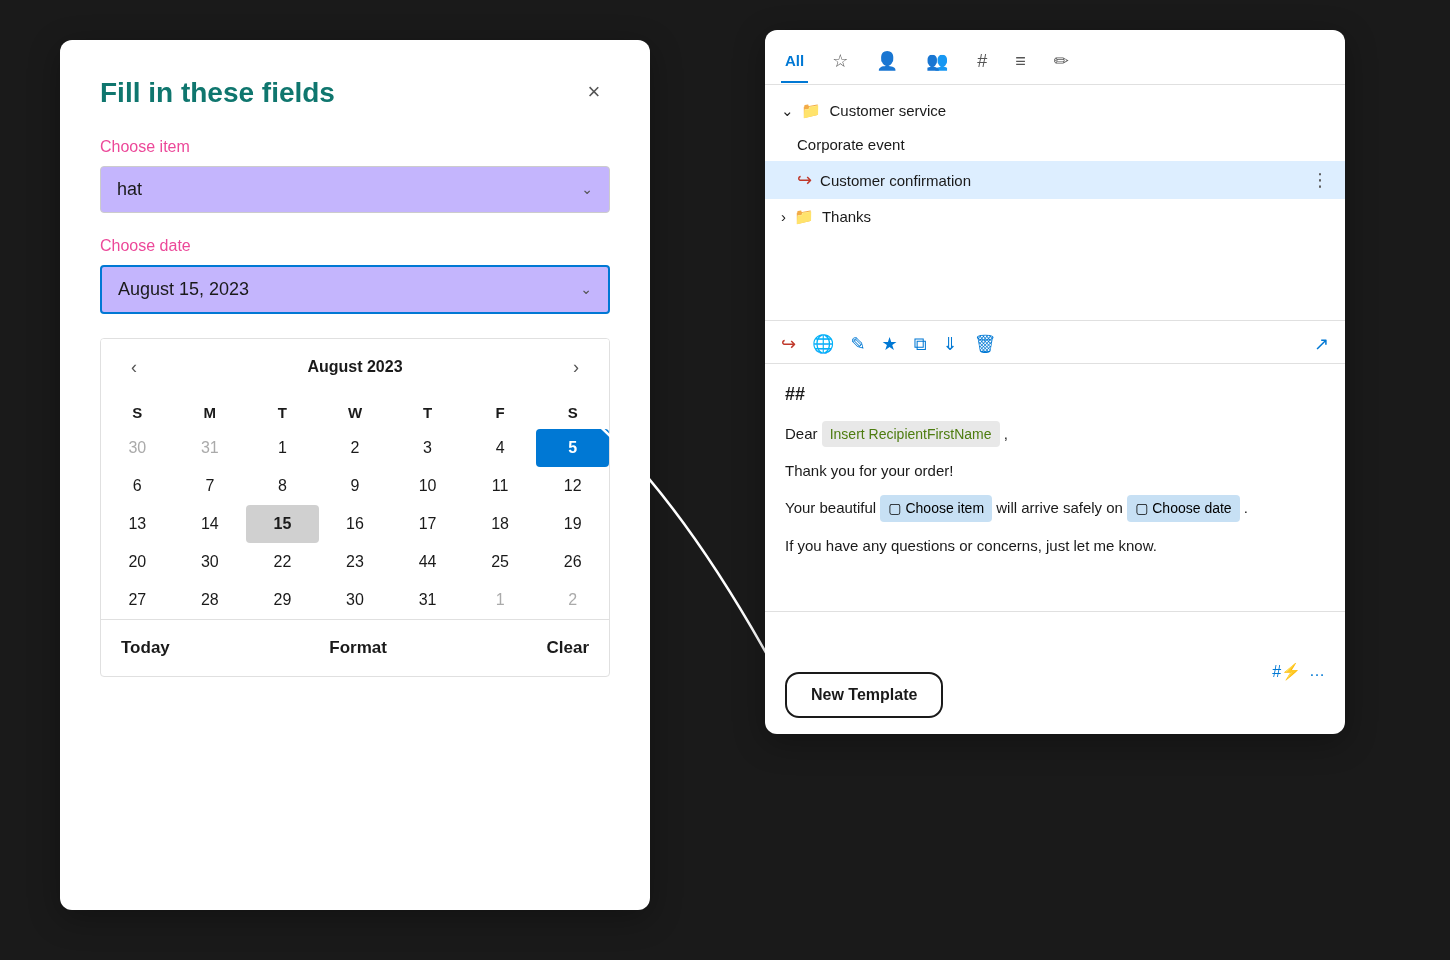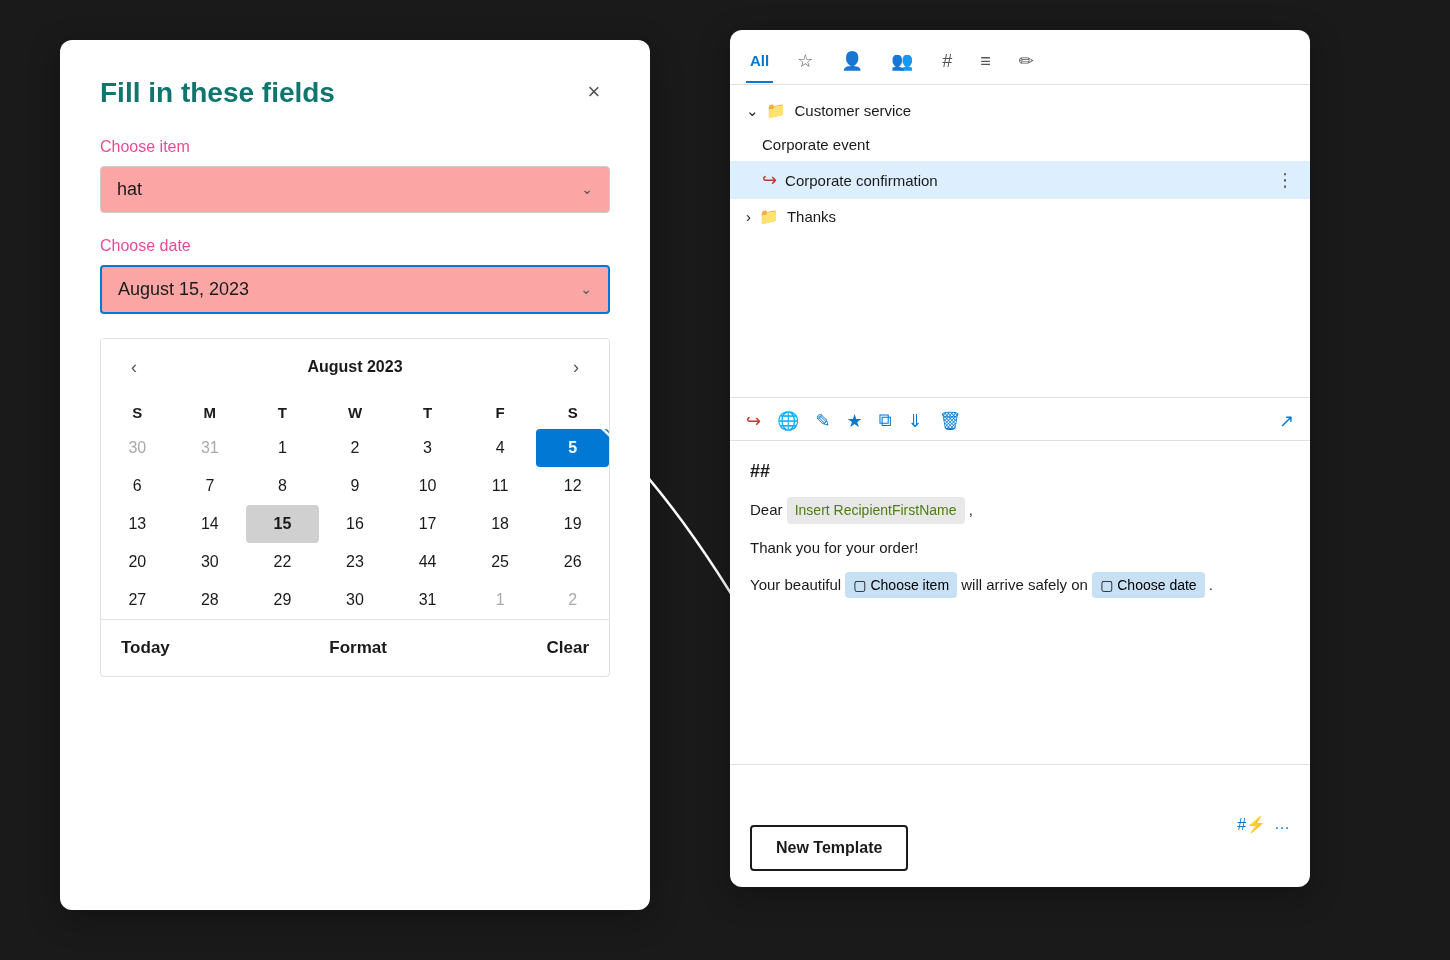--- a/index.html
+++ b/index.html
@@ -63,21 +63,21 @@
       width: 100%;
       border: 1px solid #ccc;
       border-radius: 4px;
       padding: 12px 16px;
       font-size: 18px;
       color: #1a1a1a;
       display: flex;
       justify-content: space-between;
       align-items: center;
       cursor: pointer;
-      background: #fca5a5;
+      background: #c4b5fd;
       margin-bottom: 24px;
     }
 
     .dropdown-field.active {
       border: 2px solid #0078d4;
     }
 
     .chevron {
       color: #555;
       font-size: 14px;
@@ -167,24 +167,24 @@
       font-weight: 600;
       cursor: pointer;
       background: none;
       border: none;
       color: #1a1a1a;
     }
 
     
     .right-panel {
       position: absolute;
-      left: 730px;
+      left: 765px;
       top: 30px;
       width: 580px;
-      height: 857px;
+      height: 704px;
       background: #ffffff;
       border-radius: 12px;
       box-shadow: 0 8px 32px rgba(0,0,0,0.3);
       overflow: hidden;
       display: flex;
       flex-direction: column;
     }
 
     
     .tabs-bar {
@@ -321,21 +321,21 @@
       padding: 12px 20px 16px;
       border-top: 1px solid #e0e0e0;
       display: flex;
       justify-content: space-between;
       align-items: center;
     }
 
     .new-template-btn {
       border: 2px solid #1a1a1a;
       background: #fff;
-      border-radius: 4px;
+      border-radius: 14px;
       padding: 12px 24px;
       font-size: 16px;
       font-weight: 600;
       cursor: pointer;
       color: #1a1a1a;
       margin-top: 48px;
     }
 
     .bottom-right-icons {
       display: flex;
@@ -488,21 +488,21 @@
     <div class="tree-item">
       <span>⌄</span>
       <span class="folder-icon">📁</span>
       <span>Customer service</span>
     </div>
     <div class="tree-item indent">
       <span>Corporate event</span>
     </div>
     <div class="tree-item indent selected">
       <span style="color:#c0392b; font-size:18px;">↪</span>
-      <span>Corporate confirmation</span>
+      <span>Customer confirmation</span>
       <span class="tree-more">⋮</span>
     </div>
     <div class="tree-item">
       <span>›</span>
       <span class="folder-icon">📁</span>
       <span>Thanks</span>
     </div>
   </div>
 
   <div class="divider"></div>
@@ -520,20 +520,21 @@
 
   <div class="email-body">
     <div class="hash-mark">##</div>
     <p>
       Dear <span class="insert-tag">Insert RecipientFirstName</span> ,
     </p>
     <p>Thank you for your order!</p>
     <p>
       Your beautiful <span class="insert-tag blue-bg">▢ Choose item</span> will arrive safely on <span class="insert-tag blue-bg">▢ Choose date</span> .
     </p>
+    <p>If you have any questions or concerns, just let me know.</p>
   </div>
 
   <div class="new-template-area">
     <button class="new-template-btn">New Template</button>
     <div class="bottom-right-icons">
       <span class="bottom-icon">#⚡</span>
       <span class="bottom-icon">…</span>
     </div>
   </div>
 </div>

